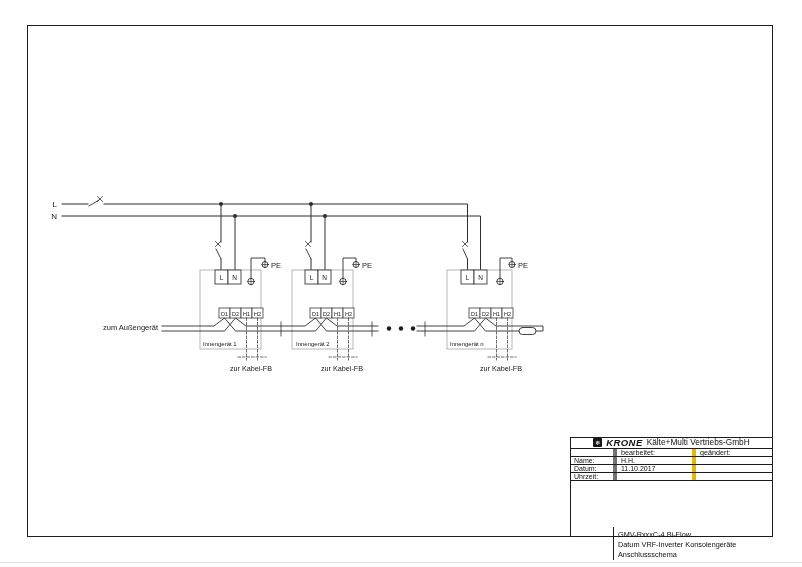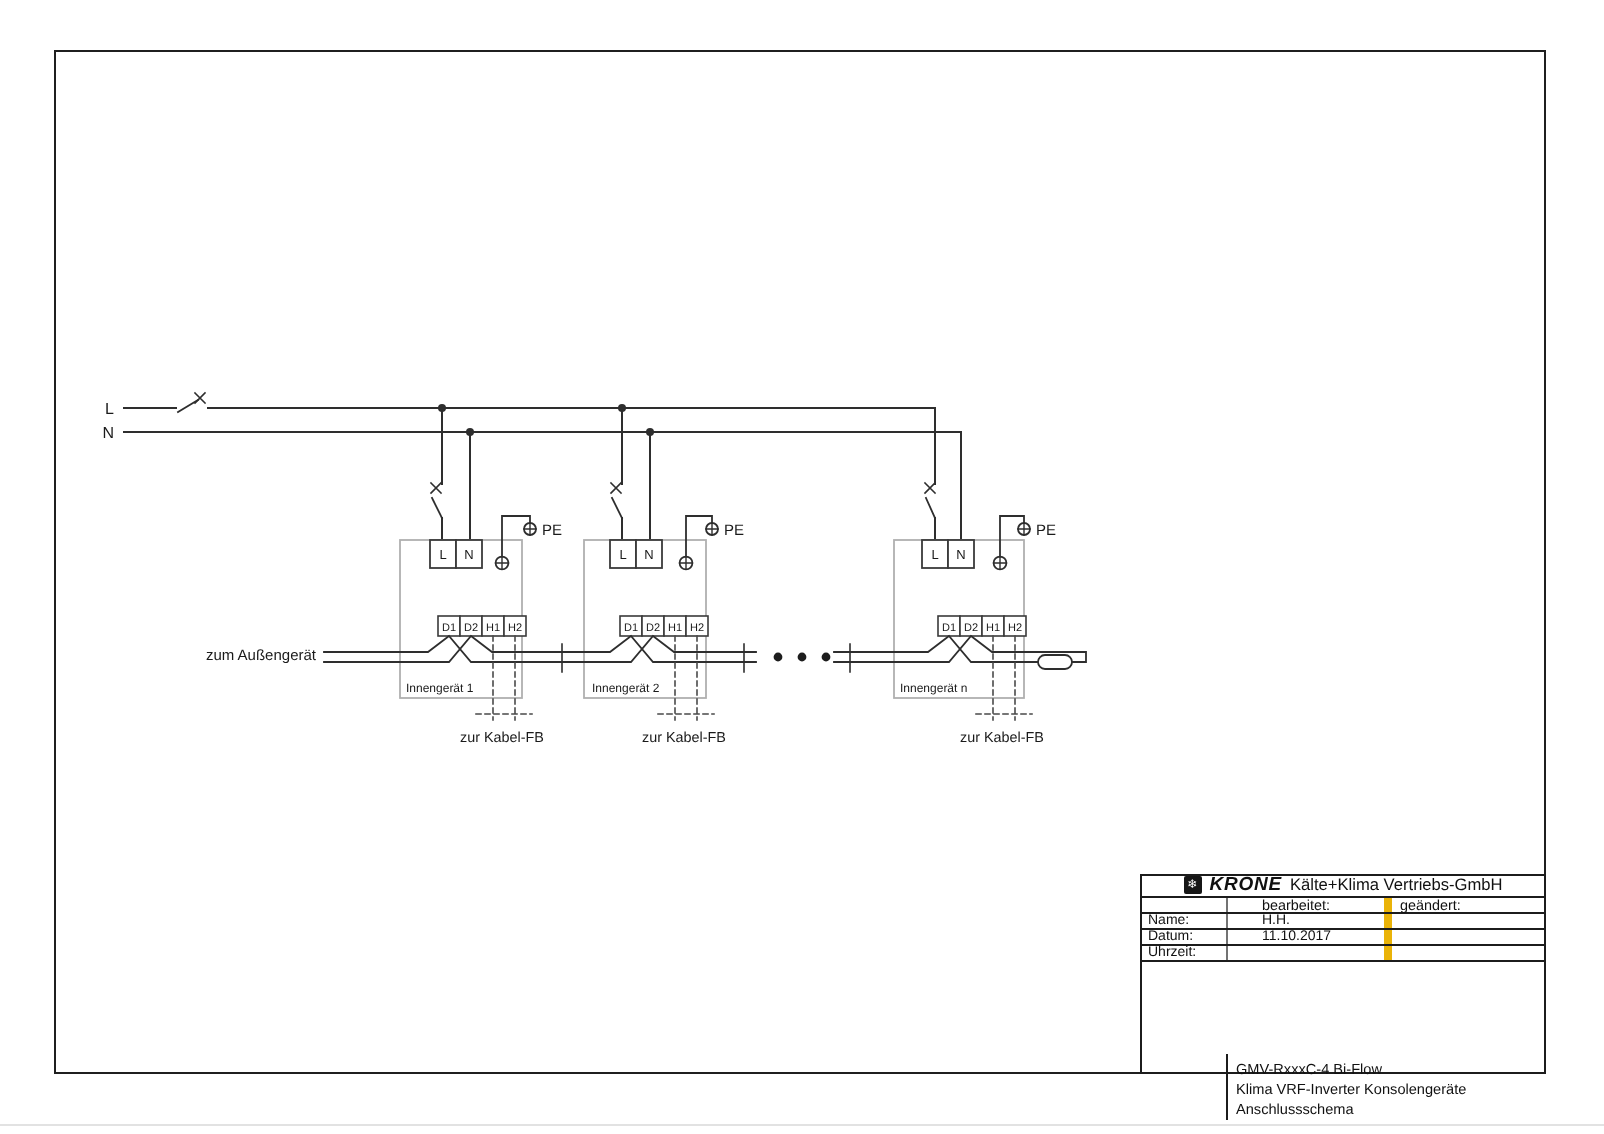--- a/index.html
+++ b/index.html
@@ -11,21 +11,21 @@
   .schem{position:absolute;left:0;top:0;width:802px;height:567px;}
   .bottom-hairline{position:absolute;left:0;top:562px;width:802px;height:1px;background:#e2e2e2;}
 
   
   .tb{position:absolute;left:570px;top:437px;width:203px;height:100px;box-sizing:border-box;
       border:1px solid #1c1c1c;background:#fff;display:flex;flex-direction:column;
       font-size:7px;line-height:1;color:#111;}
   .tb .row{display:flex;box-sizing:border-box;border-bottom:1px solid #1c1c1c;}
   .tb .row:last-child{border-bottom:none;}
   .tb .c1{width:42px;box-sizing:border-box;padding-left:3px;align-self:stretch;display:flex;align-items:center;}
-  .tb .c2{width:79px;box-sizing:border-box;border-left:1px solid #737373;padding-left:17px;align-self:stretch;display:flex;align-items:center;}
+  .tb .c2{width:79px;box-sizing:border-box;border-left:4px solid #737373;padding-left:4px;align-self:stretch;display:flex;align-items:center;}
   .tb .c3{flex:1;box-sizing:border-box;border-left:4px solid #eab308;padding-left:4px;align-self:stretch;display:flex;align-items:center;}
   .tb .brandrow{height:16px;justify-content:center;gap:4px;}
   .tb .hdr{height:12px;font-size:7.2px;}
   .tb .r-name{height:10px;}
   .tb .r-datum{height:10px;}
   .tb .r-uhr{height:12px;}
   .tb .desc-row{flex:1;align-items:stretch;margin-top:46px;}
   .tb .desc-c2{flex:1;border-left:1px solid #1c1c1c;padding:3px 0 0 4px;box-sizing:border-box;}
   .tb .desc-line{font-size:7.3px;line-height:10px;white-space:nowrap;}
   .logo-badge{width:9px;height:9px;background:#161616;border-radius:1px;color:#fff;
@@ -192,21 +192,21 @@
       <text x="203" y="346">Innengerät 1</text>
       <text x="296" y="346">Innengerät 2</text>
       <text x="450" y="346">Innengerät n</text>
     </g>
   </svg>
 
   <div class="tb">
     <div class="row brandrow">
       <span class="logo-badge">❄</span>
       <span class="brand-name">KRONE</span>
-      <span class="brand-co">Kälte+Klima Vertriebs-GmbH</span>
+      <span class="brand-co">Kälte+Multi Vertriebs-GmbH</span>
     </div>
     <div class="row hdr">
       <div class="c1"></div>
       <div class="c2">bearbeitet:</div>
       <div class="c3">geändert:</div>
     </div>
     <div class="row r-name">
       <div class="c1">Name:</div>
       <div class="c2">H.H.</div>
       <div class="c3"></div>
@@ -218,20 +218,20 @@
     </div>
     <div class="row r-uhr">
       <div class="c1">Uhrzeit:</div>
       <div class="c2"></div>
       <div class="c3"></div>
     </div>
     <div class="row desc-row">
       <div class="c1"></div>
       <div class="desc-c2">
         <div class="desc-line">GMV-RxxxC-4 Bi-Flow</div>
-        <div class="desc-line">Klima VRF-Inverter Konsolengeräte</div>
+        <div class="desc-line">Datum VRF-Inverter Konsolengeräte</div>
         <div class="desc-line">Anschlussschema</div>
       </div>
     </div>
   </div>
 
   <div class="bottom-hairline"></div>
 </div>
 
 </body></html>

